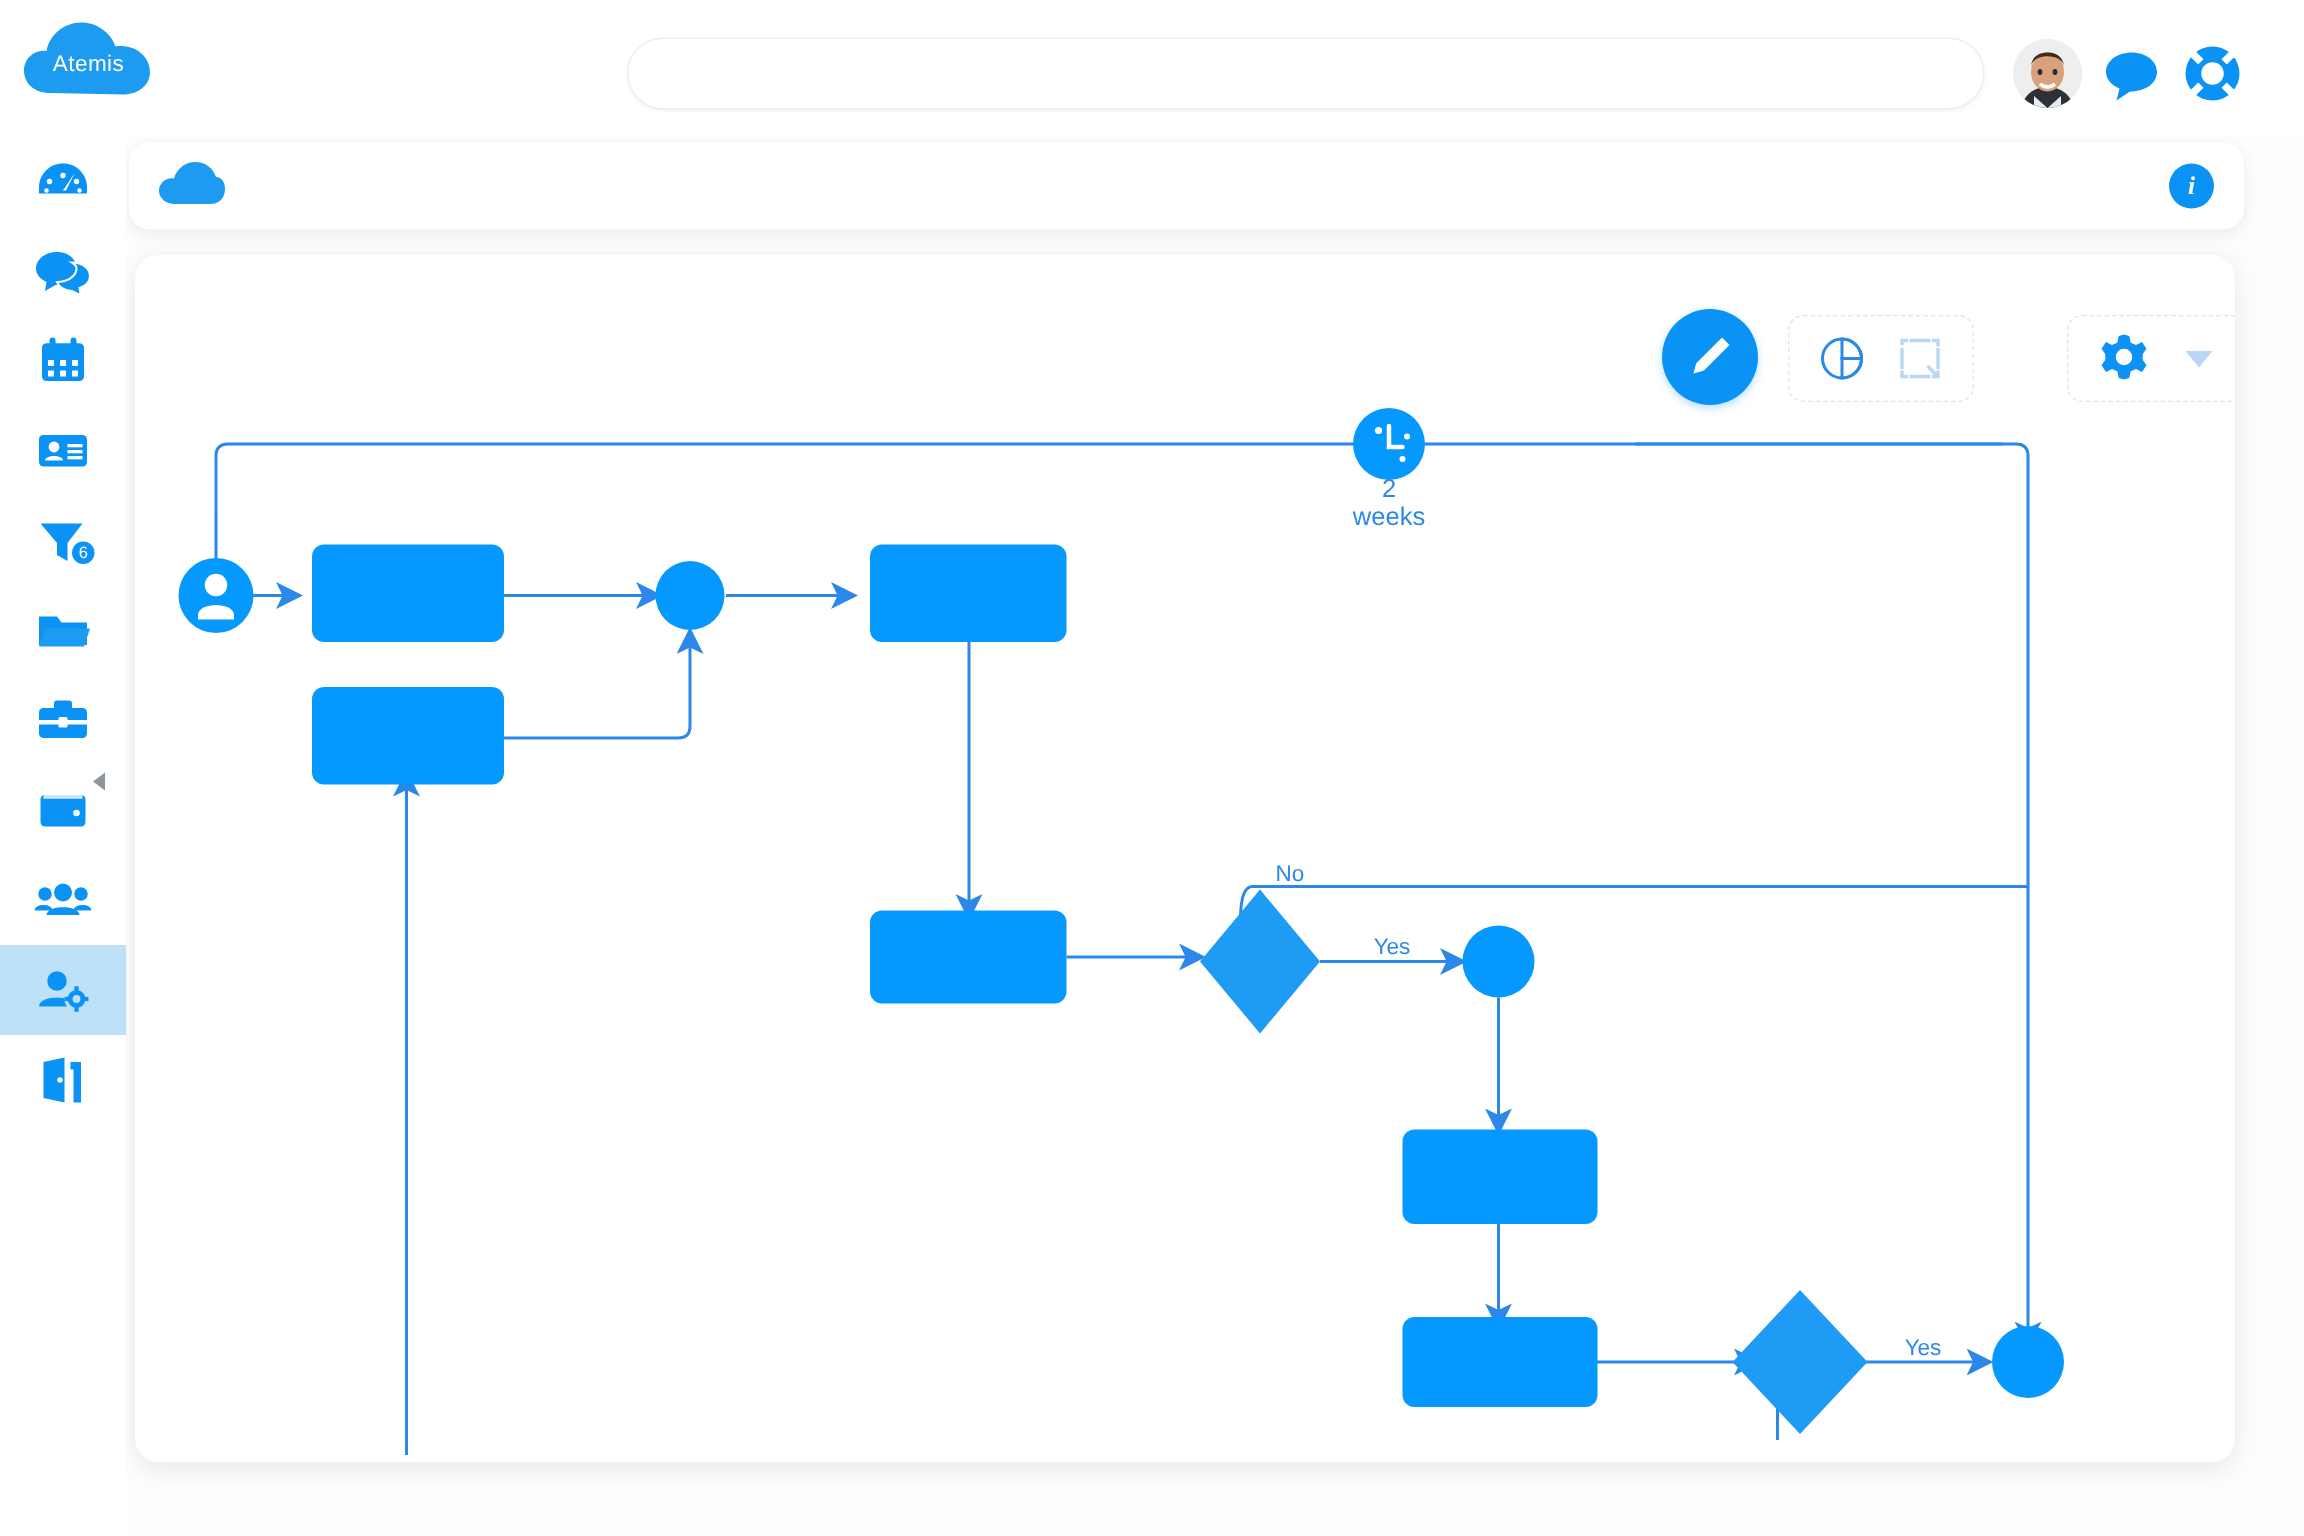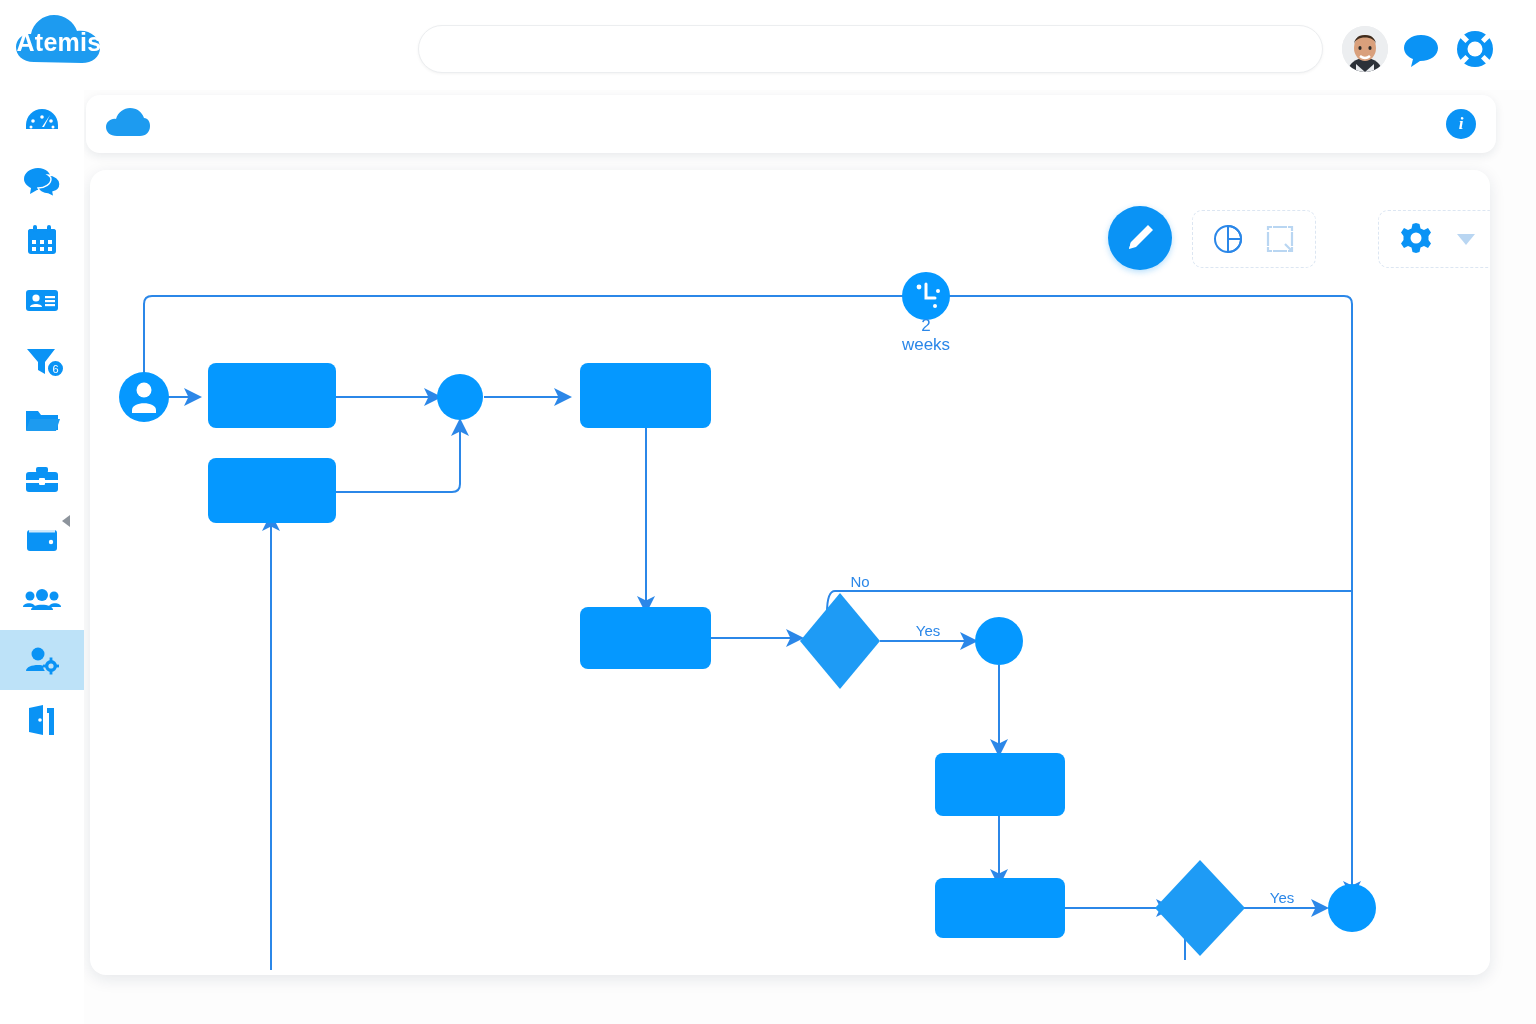--- a/index.html
+++ b/index.html
@@ -15,21 +15,21 @@
   .topbar {
     position: absolute; left: 0; top: 0; width: 1536px; height: 90px;
     background: #ffffff; z-index: 30;
   }
   .logo-cloud {
     position: absolute; left: 12px; top: 10px; width: 94px; height: 64px;
   }
   .logo-text {
     position: absolute; left: 0; top: 0; width: 94px; height: 64px;
     display: flex; align-items: center; justify-content: center;
-    color: #ffffff; font-size: 25px; letter-spacing: .3px; z-index: 2; font-weight: bold;
+    color: #ffffff; font-size: 15px; letter-spacing: .3px; z-index: 2;
   }
   .searchbar {
     position: absolute; left: 418px; top: 25px; width: 905px; height: 48px;
     background: #ffffff; border: 1px solid #eceef0; border-radius: 24px;
     box-shadow: 0 1px 3px rgba(0,0,0,.05);
   }
   .searchbar input {
     width: 100%; height: 100%; border: 0; outline: none; background: transparent;
     border-radius: 24px; padding: 0 24px; font-size: 15px;
     font-family: "Liberation Sans", sans-serif; color: #44525e;

